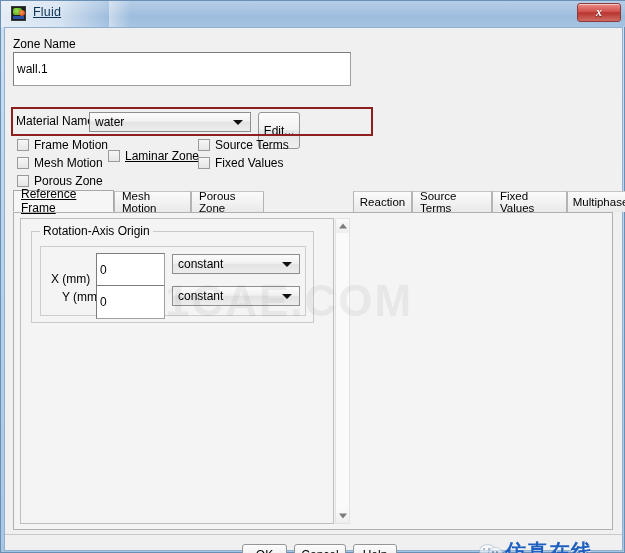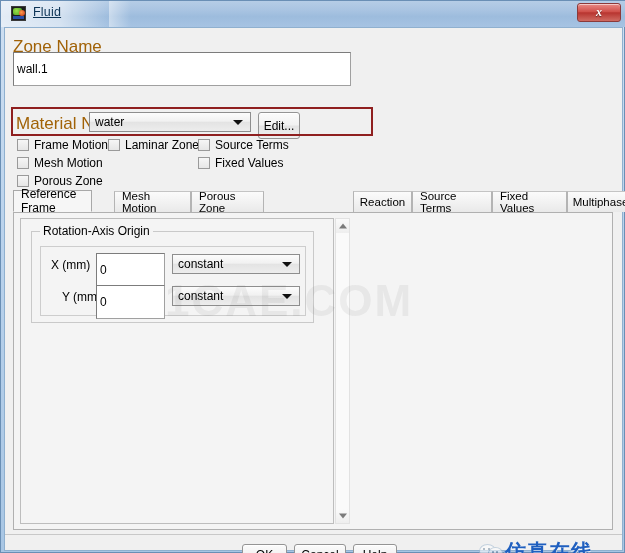--- a/index.html
+++ b/index.html
@@ -136,22 +136,22 @@
     position: absolute;
     left: 4px; top: 27px;
     width: 617px;
     height: 522px;
     background: #f0f0f0;
     box-sizing: border-box;
   }
 
   .lbl {
     position: absolute;
-    font-size: 17px;
-    color: #a16207;
+    font-size: 12px;
+    color: #000000;
     white-space: nowrap;
   }
 
   
   .zone-name-label { left: 8px; top: 9px; }
   .text-input {
     position: absolute;
     box-sizing: border-box;
     background: #ffffff;
     border: 1px solid #a0a0a0;
@@ -221,21 +221,21 @@
     font-size: 12px;
     color: #000;
     cursor: pointer;
     display: flex;
     align-items: center;
     justify-content: center;
     box-shadow: inset 0 1px 0 rgba(255,255,255,0.9);
   }
   #edit-button {
     left: 253px; top: 84px;
-    width: 42px; height: 27px;
+    width: 42px; height: 37px;
   }
 
   
   .cb-row {
     position: absolute;
     display: flex;
     align-items: center;
     cursor: pointer;
     white-space: nowrap;
   }
@@ -485,21 +485,21 @@
 
       <div id="edit-button" class="push-btn">Edit...</div>
 
       <div class="annotation-box"></div>
 
       <div id="checkbox-group">
           <div class="cb-row" style="left: 12px; top: 110px;">
             <span class="cb-box"></span>
             <span class="cb-label">Frame Motion</span>
           </div>
-          <div class="cb-row" style="left: 103px; top: 110px;">
+          <div class="cb-row" style="left: 103px; top: 121px; text-decoration: underline;">
             <span class="cb-box"></span>
             <span class="cb-label">Laminar Zone</span>
           </div>
           <div class="cb-row" style="left: 193px; top: 110px;">
             <span class="cb-box"></span>
             <span class="cb-label">Source Terms</span>
           </div>
           <div class="cb-row" style="left: 12px; top: 128px;">
             <span class="cb-box"></span>
             <span class="cb-label">Mesh Motion</span>
@@ -508,21 +508,21 @@
             <span class="cb-box"></span>
             <span class="cb-label">Fixed Values</span>
           </div>
           <div class="cb-row" style="left: 12px; top: 146px;">
             <span class="cb-box"></span>
             <span class="cb-label">Porous Zone</span>
           </div>
         </div>
 
       <div class="tabstrip" id="tabstrip">
-          <div class="tab active" style="left: 0px; width: 79px; top: -1px;">
+          <div class="tab active" style="left: 0px; width: 101px; top: -1px; text-decoration: underline;">
             <span>Reference Frame</span>
           </div>
           <div class="tab" style="left: 101px; width: 77px;">
             <span>Mesh Motion</span>
           </div>
           <div class="tab" style="left: 178px; width: 73px;">
             <span>Porous Zone</span>
           </div>
           <div class="tab" style="left: 340px; width: 59px;">
             <span>Reaction</span>
@@ -538,21 +538,21 @@
           </div>
         </div>
 
       <div class="tab-panel">
         <div class="scroll-area">
 
           <div class="groupbox">
             <div class="group-title">Rotation-Axis Origin</div>
             <div class="field-frame">
               <div id="axis-fields">
-                  <div class="axis-label" style="left: 10px; top: 11px;">X (mm)</div>
+                  <div class="axis-label" style="left: 10px; top: 25px;">X (mm)</div>
                   <input type="text" class="text-input" value="0" style="left: 55px; top: 6px; width: 69px; height: 22px; line-height: 20px;">
                   <div class="combo" style="left: 131px; top: 7px; width: 128px; height: 20px;">
                     <span class="combo-text">constant</span>
                     <span class="combo-arrow"></span>
                   </div>
                   <div class="axis-label" style="left: 6px; top: 43px; margin-left: 15px;">Y (mm)</div>
                   <input type="text" class="text-input" value="0" style="left: 55px; top: 38px; width: 69px; height: 22px; line-height: 20px;">
                   <div class="combo" style="left: 131px; top: 39px; width: 128px; height: 20px;">
                     <span class="combo-text">constant</span>
                     <span class="combo-arrow"></span>

